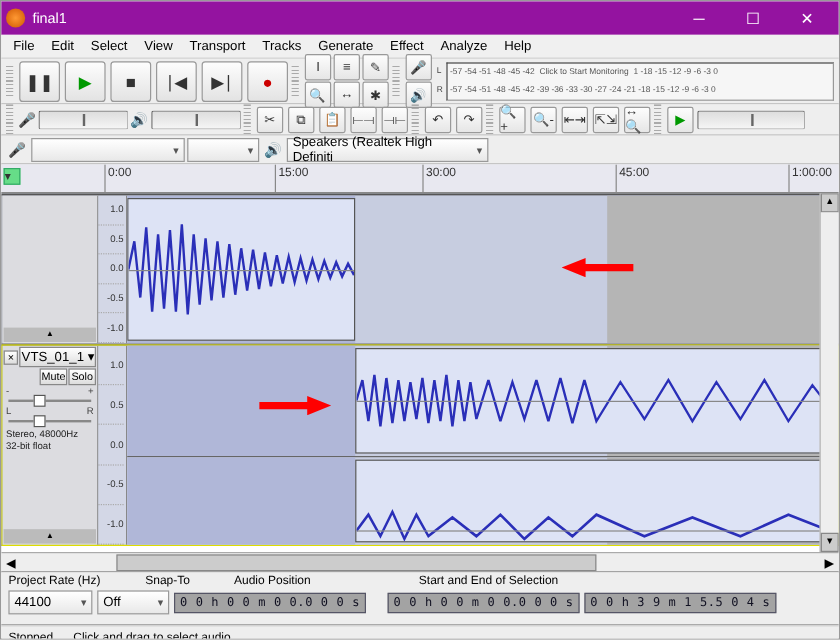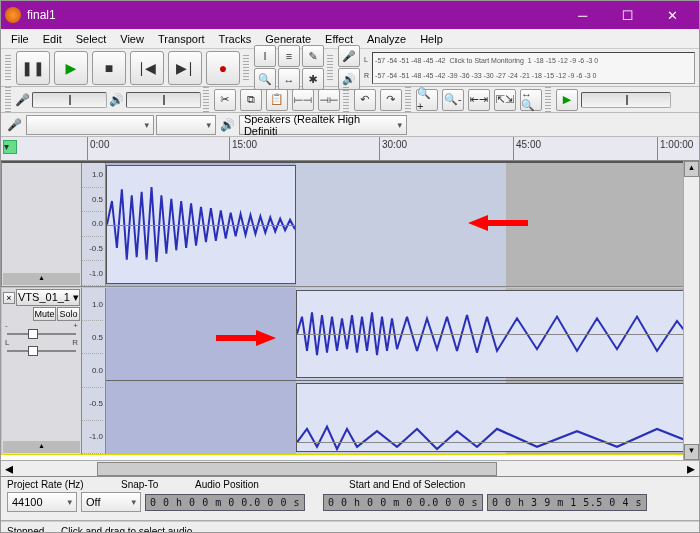--- a/index.html
+++ b/index.html
@@ -168,21 +168,21 @@
   <span style="font-size:12px;margin:0 2px">🔊</span>
   <div class="combobox" style="width:168px">
       <span>Speakers (Realtek High Definiti</span>
     </div>
 </div>
 
 <div class="timeline">
   <div class="play">▾</div>
   <div class="tick" style="left:86px"><span>0:00</span></div>
   <div class="tick" style="left:228px"><span>15:00</span></div>
-  <div class="tick" style="left:378px"><span>30:00</span></div>
+  <div class="tick" style="left:351px"><span>30:00</span></div>
   <div class="tick" style="left:512px"><span>45:00</span></div>
   <div class="tick" style="left:656px"><span>1:00:00</span></div>
 </div>
 
 <div class="trackarea">
  <div class="trackwrap">
   <div class="track t1">
     <div class="trackctrl">
       <div style="flex:1"></div>
       <div class="collapse">▴</div>
@@ -222,20 +222,24 @@
       <div class="lrlabel">
             <span>-</span>
             <span>+</span>
           </div>
       <div class="sld"></div>
       <div class="lrlabel">
             <span>L</span>
             <span>R</span>
           </div>
       <div class="sld"></div>
+      <div class="info">
+        <div>Stereo, 48000Hz</div>
+        <div>32-bit float</div>
+      </div>
       <div class="collapse">▴</div>
     </div>
     <div class="scale">
       <div>1.0</div>
       <div>0.5</div>
       <div>0.0</div>
       <div>-0.5</div>
       <div>-1.0</div>
     </div>
     <div style="flex:1;display:flex;flex-direction:column">

